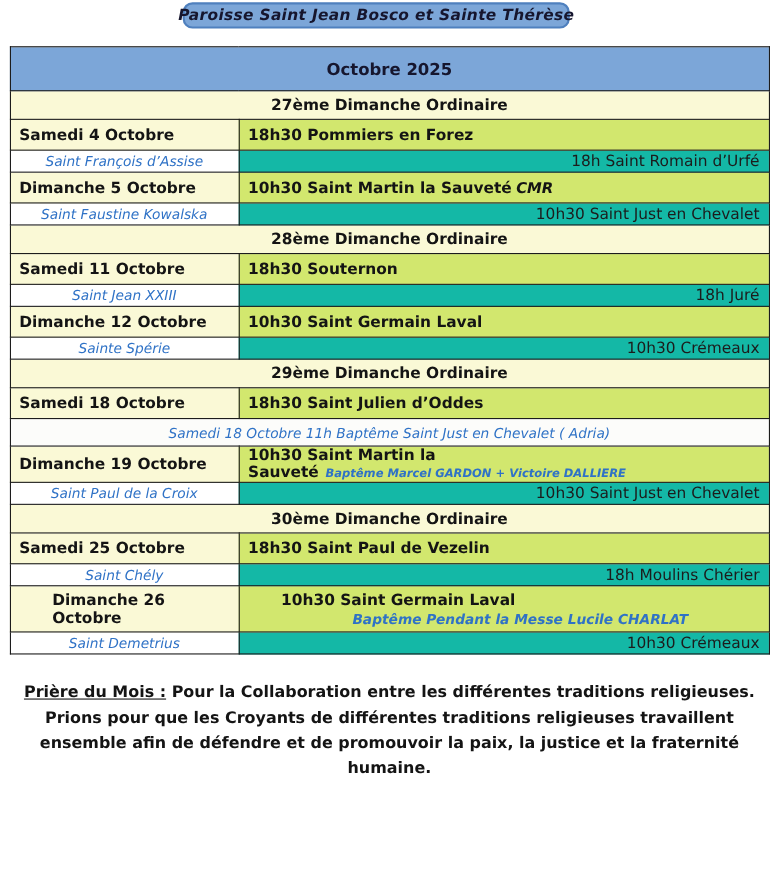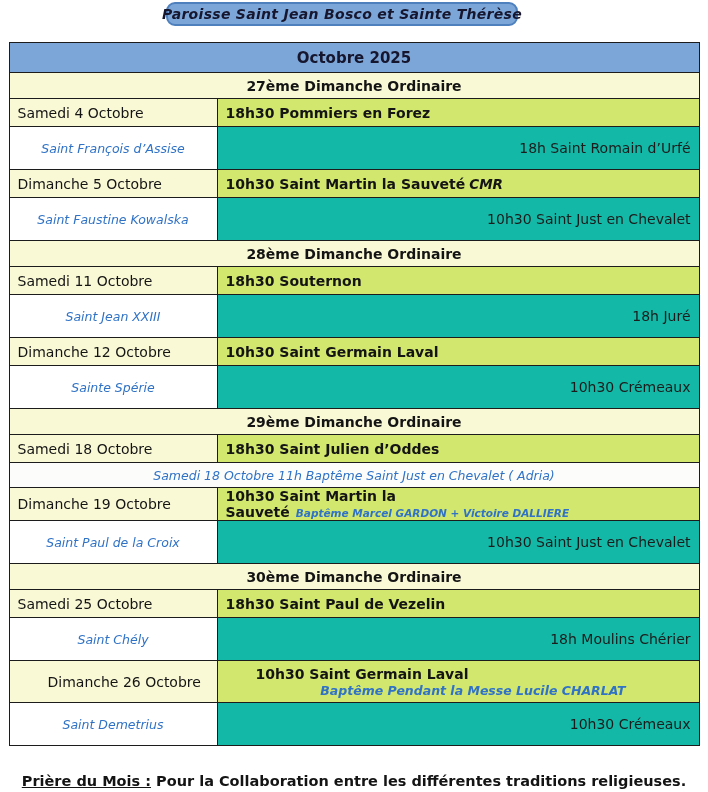--- a/index.html
+++ b/index.html
@@ -49,50 +49,50 @@
     border: 1.5px solid #1c1c1c;
     padding: 0 8px;
     box-sizing: border-box;
     vertical-align: middle;
   }
   col.c-left  { width: 208px; }
   col.c-right { width: 482px; }
 
   tr.month-row td {
     background: #7CA6D8;
-    height: 30px;
+    height: 40px;
     text-align: center;
     font-weight: 700;
     font-size: 15px;
     color: #16162e;
   }
   tr.section-row td {
     background: #FAF9D6;
     height: 26px;
     text-align: center;
     font-weight: 700;
     font-size: 14px;
     color: #141414;
   }
   tr.mass-row td.date-cell {
     background: #FAF9D6;
     height: 28px;
-    font-weight: 400;
+    font-weight: 700;
     font-size: 14px;
     color: #141414;
   }
   tr.mass-row td.event-cell {
     background: #D2E76E;
     font-weight: 700;
     font-size: 14px;
     color: #141414;
   }
   tr.saint-row td.saint-cell {
     background: #ffffff;
-    height: 43px;
+    height: 20px;
     text-align: center;
     font-style: italic;
     font-size: 12.5px;
     color: #2F72C6;
   }
   tr.saint-row td.plain-cell {
     background: #14b8a6;
     font-weight: 400;
     font-size: 14px;
     color: #1c1c1c;

